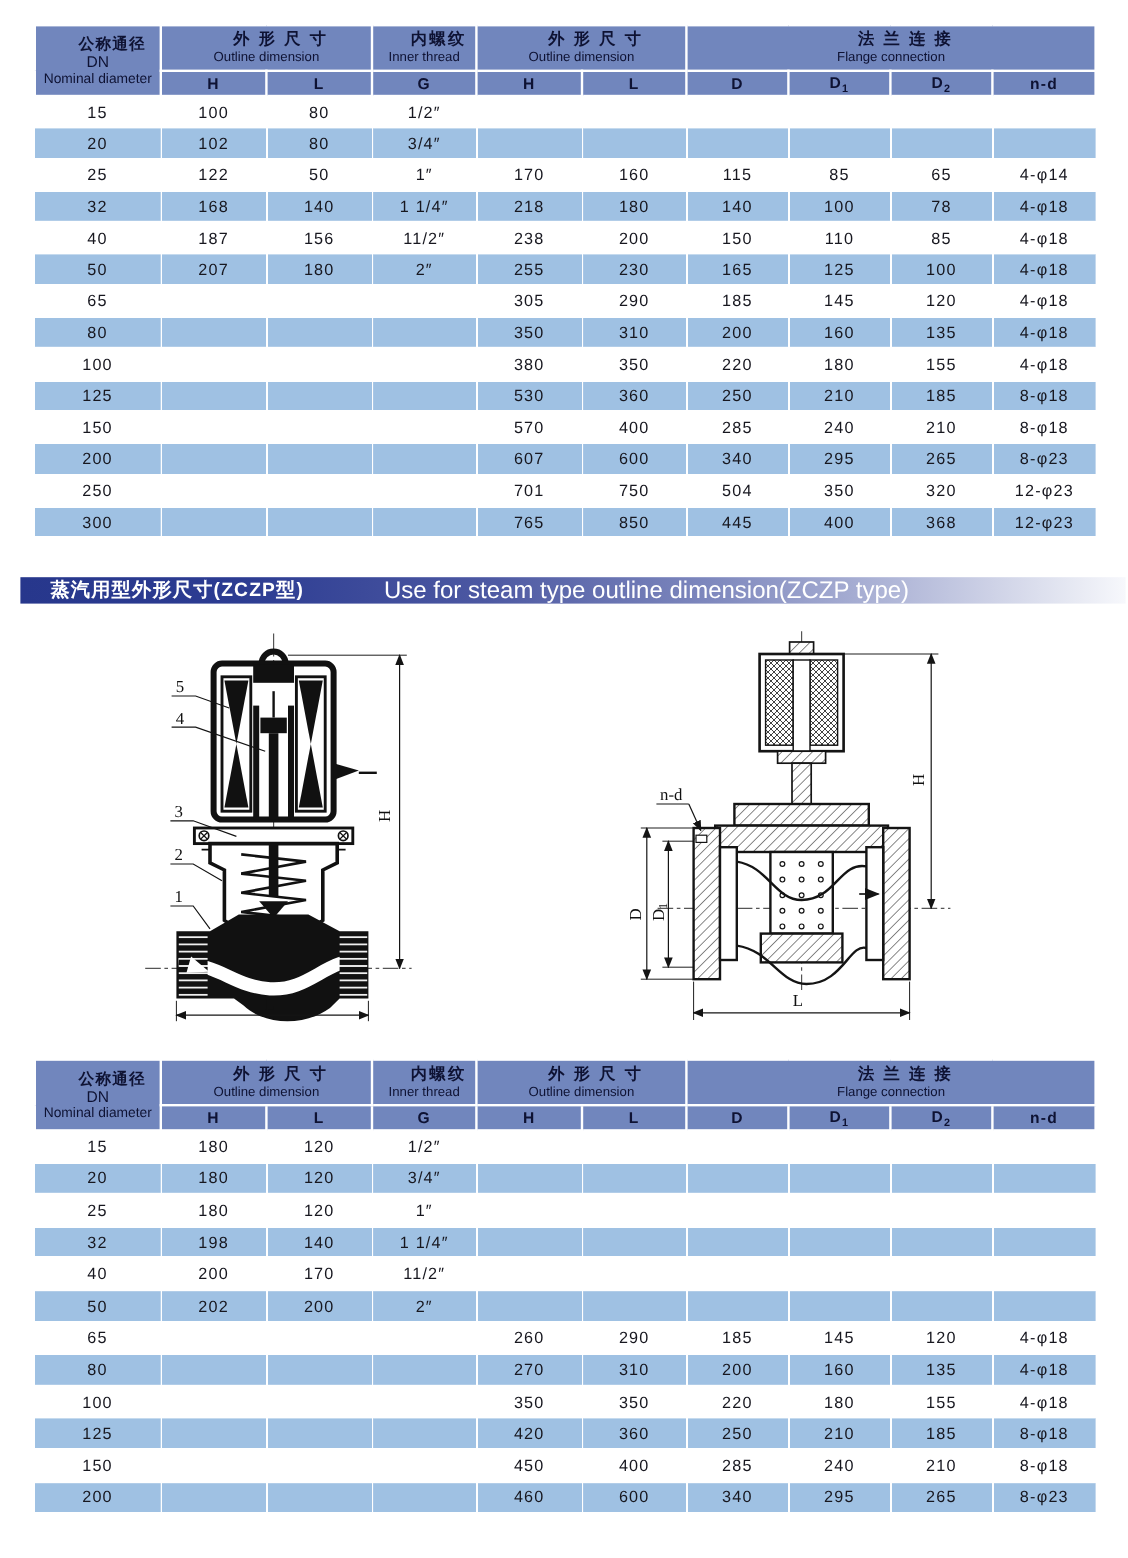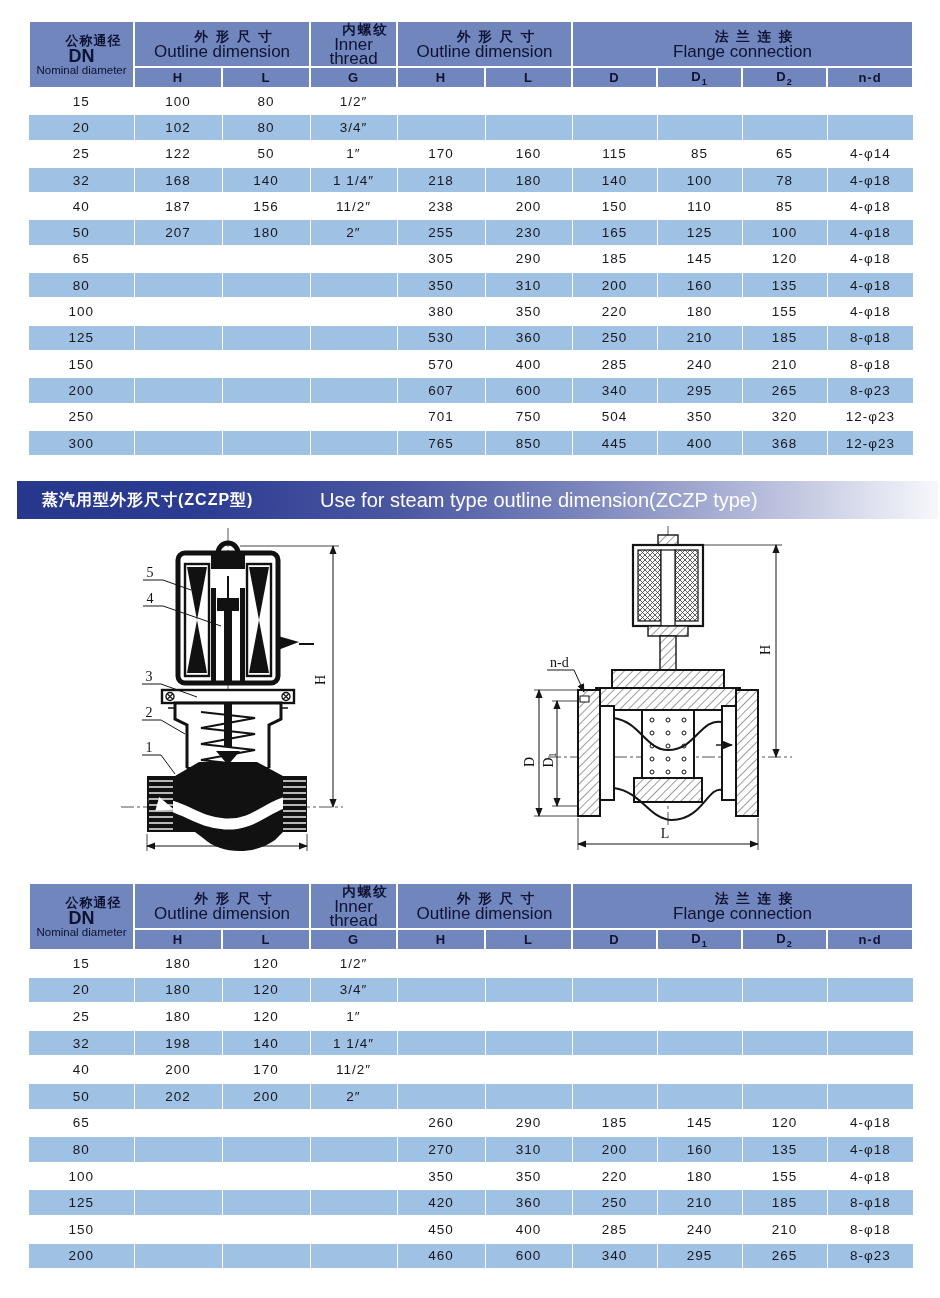--- a/index.html
+++ b/index.html
@@ -13,36 +13,36 @@
   }
   table.spec.top{top:20px;}
   table.spec.bottom{top:882px;}
   table.spec thead th{
     background:#7186bd;color:#0e1233;font-weight:bold;
     border:2px solid #ffffff;padding:0;vertical-align:middle;text-align:center;
   }
   table.spec thead tr.h-main th{height:36px;}
   table.spec thead tr.h-sub th{height:19px;font-size:13px;font-weight:bold;letter-spacing:1px;}
   table.spec thead th .zh{font-size:13.5px;letter-spacing:2px;line-height:16px;padding-left:24px;}
-  table.spec thead th .en{font-size:17px;font-weight:normal;line-height:14px;}
+  table.spec thead th .en{font-size:11px;font-weight:normal;line-height:14px;}
   table.spec thead th.dn .zh{font-size:13px;letter-spacing:1px;}
-  table.spec thead th.dn .code{font-size:18px;line-height:14px;font-weight:bold;}
+  table.spec thead th.dn .code{font-size:13px;line-height:14px;font-weight:normal;}
   table.spec thead th.dn .en{font-size:11.5px;}
   table.spec thead th sub{font-size:9px;font-weight:bold;}
   table.spec tbody td{
     height:24.3px;text-align:center;font-size:13.5px;letter-spacing:1px;color:#17171f;
     border-bottom:2px solid #ffffff;border-right:1.2px solid rgba(255,255,255,.55);
     background:#ffffff;padding:0;white-space:nowrap;overflow:hidden;
   }
   table.spec.bottom tbody td{height:24.6px;}
   table.spec tbody td:last-child{border-right:none;}
   table.spec tbody tr.alt td{background:#9fc1e3;}
   
   .banner{
-    position:absolute;left:17px;top:481px;width:921px;height:38px;
+    position:absolute;left:17px;top:481px;width:921px;height:22px;
     background:linear-gradient(to right,#27378c 0%,#2c3c92 20%,#4c58a2 42%,#7d87bd 62%,#b3b9d9 80%,#e9ebf4 96%,#f7f8fc 100%);
     color:#ffffff;display:flex;align-items:center;
   }
   .banner .zh{margin-left:25px;font-size:16px;font-weight:bold;letter-spacing:1px;}
   .banner .en{position:absolute;left:303px;font-size:20px;}
   
   .drawings{position:absolute;left:0;top:520px;width:940px;height:360px;}
   svg.dw{position:absolute;}
   svg.dw .cl{stroke:#555;stroke-width:1;stroke-dasharray:13 3 3 3;fill:none;}
   svg.dw .dim{stroke:#141414;stroke-width:1;fill:none;}

